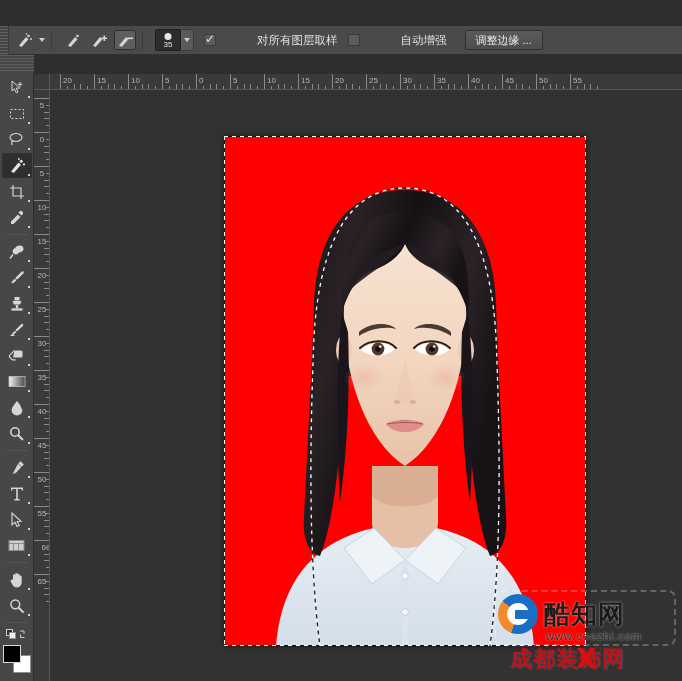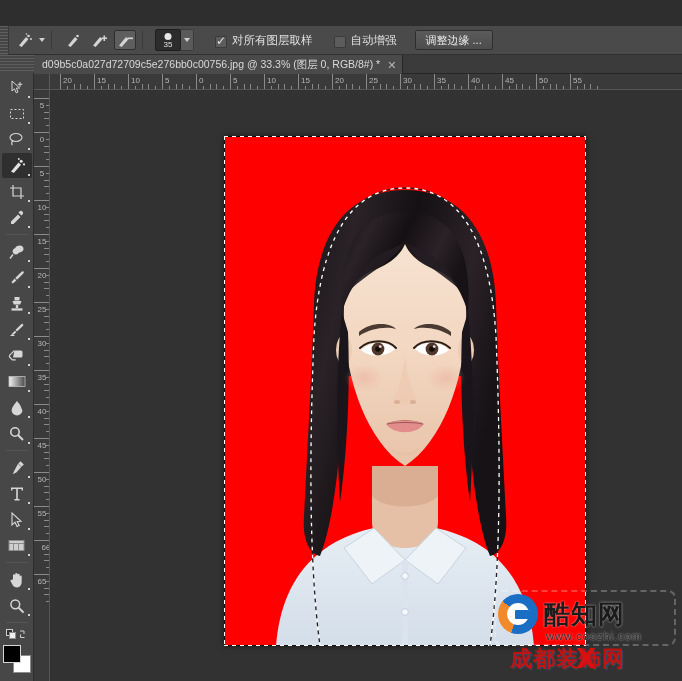--- a/index.html
+++ b/index.html
@@ -65,21 +65,21 @@
   }
   .brush-drop {
     width: 13px; height: 22px; background: #5a5a5a; border: 1px solid #3a3a3a;
     border-left: none; border-radius: 0 2px 2px 0; position: relative;
   }
   .brush-drop::after {
     content: ""; position: absolute; left: 50%; top: 50%; transform: translate(-50%,-50%);
     width: 0; height: 0; border-left: 3px solid transparent; border-right: 3px solid transparent;
     border-top: 4px solid #d0d0d0;
   }
-  .check-wrap { display: flex; align-items: flex-end; margin-left: 21px; }
+  .check-wrap { display: flex; align-items: center; margin-left: 10px; gap: 36px; }
   .cbox {
     width: 12px; height: 12px; background: #5c5c5c; border: 1px solid #3a3a3a;
     border-radius: 1px; position: relative;
   }
   .cbox.checked::after {
     content: "✓"; position: absolute; left: 0px; top: -3px;
     font-size: 12px; color: #e8e8e8; line-height: 14px;
   }
   .opt-label { font-size: 11.5px; color: #e0e0e0; margin-left: 5px; white-space: nowrap; }
   .btn-refine {
@@ -287,26 +287,20 @@
     </div>
 
     <div class="check-wrap">
       <div class="cbox"></div>
       <div class="opt-label">自动增强</div>
     </div>
 
     <div class="btn-refine">调整边缘 ...</div>
   </div>
 
-  <div class="tabstrip">
-    <div class="doctab">
-      <span class="doctab-title">d09b5c0a027d72709c5e276bb0c00756.jpg @ 33.3% (图层 0, RGB/8#) *</span>
-      <span class="doctab-close">✕</span>
-    </div>
-  </div>
 
   <div class="ruler-corner"></div>
   <div class="ruler-h" id="rulerH">
       <div class="rtick" style="left: 10px; top: 0px; width: 1px; height: 16px;"></div>
       <div class="rlabel" style="left: 13px; top: 3px;">20</div>
       <div class="rtick" style="left: 16.8px; bottom: 0px; width: 1px; height: 3px;"></div>
       <div class="rtick" style="left: 23.6px; bottom: 0px; width: 1px; height: 5px;"></div>
       <div class="rtick" style="left: 30.4px; bottom: 0px; width: 1px; height: 5px;"></div>
       <div class="rtick" style="left: 37.2px; bottom: 0px; width: 1px; height: 3px;"></div>
       <div class="rtick" style="left: 44px; top: 0px; width: 1px; height: 16px;"></div>

